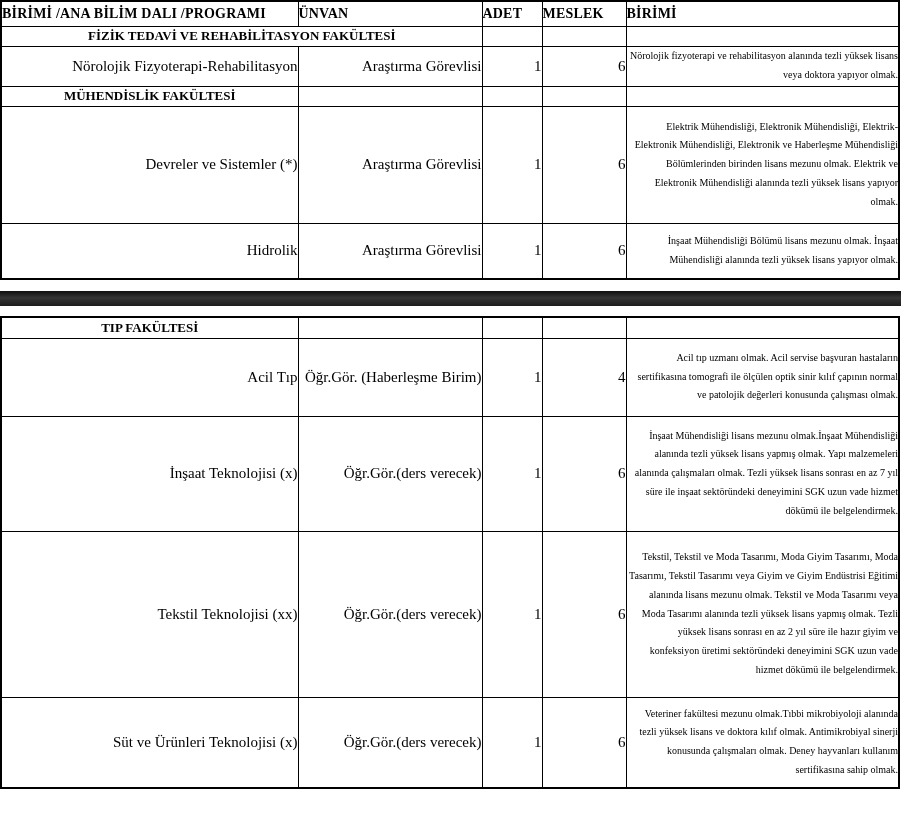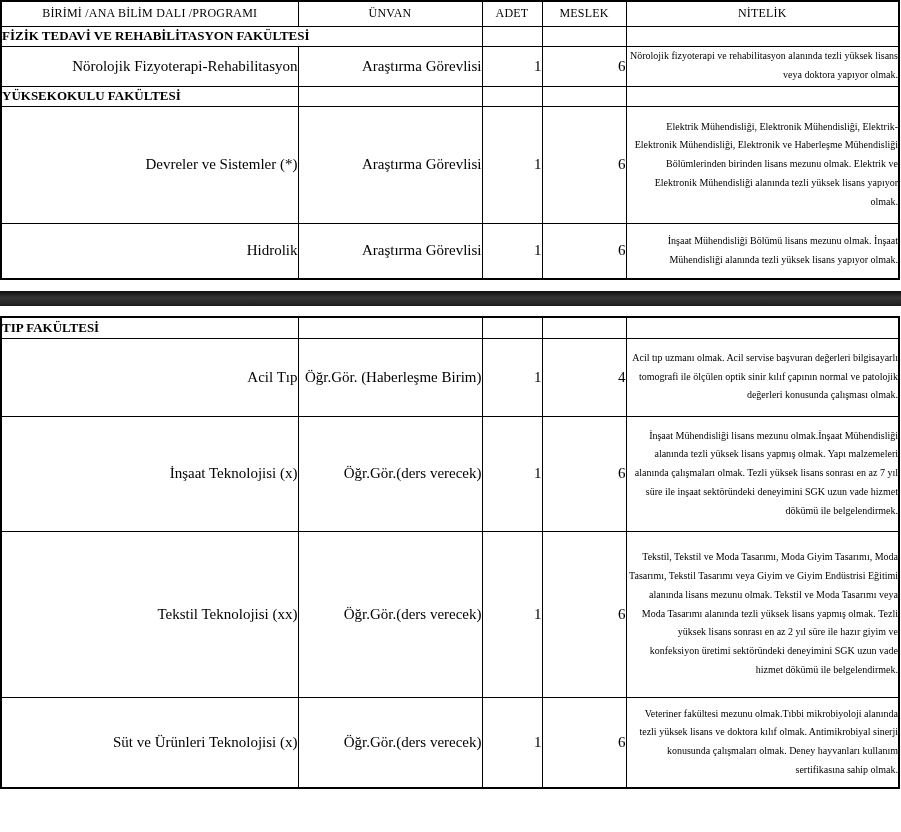--- a/index.html
+++ b/index.html
@@ -22,27 +22,27 @@
     overflow: hidden;
     padding: 0;
   }
   col.c-unit  { width: 297px; }
   col.c-title { width: 184px; }
   col.c-count { width: 60px; }
   col.c-degree{ width: 84px; }
   col.c-qual  { width: 273px; }
 
   th.hdr {
-    font-size: 12px; font-weight: normal;
-    text-align: center; vertical-align: middle;
+    font-size: 14px; font-weight: bold;
+    text-align: left; vertical-align: middle;
     letter-spacing: 0.2px;
   }
   td.section {
     font-size: 13px; font-weight: bold;
-    text-align: left; vertical-align: middle;
+    text-align: center; vertical-align: middle;
     padding-left: 3px; white-space: nowrap;
   }
   td.center {
     font-size: 15px; text-align: right; vertical-align: middle;
   }
   td.qual {
     font-size: 10px; line-height: 18.8px;
     text-align: right; vertical-align: middle;
     padding: 1px 3px 1px 4px;
   }
@@ -78,40 +78,40 @@
         <col class="c-count">
         <col class="c-degree">
         <col class="c-qual">
     </colgroup>
     <tbody>
         <tr class="h-head">
       <th class="hdr">BİRİMİ /ANA BİLİM DALI /PROGRAMI</th>
       <th class="hdr">ÜNVAN</th>
       <th class="hdr">ADET</th>
       <th class="hdr">MESLEK</th>
-      <th class="hdr">NİTELİK</th>
+      <th class="hdr">BİRİMİ</th>
     </tr>
 
     <tr class="h-sec20">
       <td class="section" colspan="2">FİZİK TEDAVİ VE REHABİLİTASYON FAKÜLTESİ</td>
       <td></td>
       <td></td>
       <td></td>
     </tr>
 
     <tr class="h-40">
       <td class="center">Nörolojik Fizyoterapi-Rehabilitasyon</td>
       <td class="center">Araştırma Görevlisi</td>
       <td class="center">1</td>
       <td class="center">6</td>
       <td class="qual">Nörolojik fizyoterapi ve rehabilitasyon alanında tezli yüksek lisans veya doktora yapıyor olmak.</td>
     </tr>
 
     <tr class="h-sec20">
-      <td class="section">YÜKSEKOKULU FAKÜLTESİ</td>
+      <td class="section">MÜHENDİSLİK FAKÜLTESİ</td>
       <td></td>
       <td></td>
       <td></td>
       <td></td>
     </tr>
 
     <tr class="h-117">
       <td class="center">Devreler ve Sistemler (*)</td>
       <td class="center">Araştırma Görevlisi</td>
       <td class="center">1</td>
@@ -147,21 +147,21 @@
       <td></td>
       <td></td>
       <td></td>
     </tr>
 
     <tr class="h-78">
       <td class="center">Acil Tıp</td>
       <td class="center">Öğr.Gör. (Haberleşme Birim)</td>
       <td class="center">1</td>
       <td class="center">4</td>
-      <td class="qual">Acil tıp uzmanı olmak. Acil servise başvuran değerleri bilgisayarlı tomografi ile ölçülen optik sinir kılıf çapının normal ve patolojik değerleri konusunda çalışması olmak.</td>
+      <td class="qual">Acil tıp uzmanı olmak. Acil servise başvuran hastaların sertifikasına tomografi ile ölçülen optik sinir kılıf çapının normal ve patolojik değerleri konusunda çalışması olmak.</td>
     </tr>
 
 
     <tr class="h-115">
       <td class="center">İnşaat Teknolojisi (x)</td>
       <td class="center">Öğr.Gör.(ders verecek)</td>
       <td class="center">1</td>
       <td class="center">6</td>
       <td class="qual">İnşaat Mühendisliği lisans mezunu olmak.İnşaat Mühendisliği alanında tezli yüksek lisans yapmış olmak. Yapı malzemeleri alanında çalışmaları olmak. Tezli yüksek lisans sonrası en az 7 yıl süre ile inşaat sektöründeki deneyimini SGK uzun vade hizmet dökümü ile belgelendirmek.</td>
     </tr>

